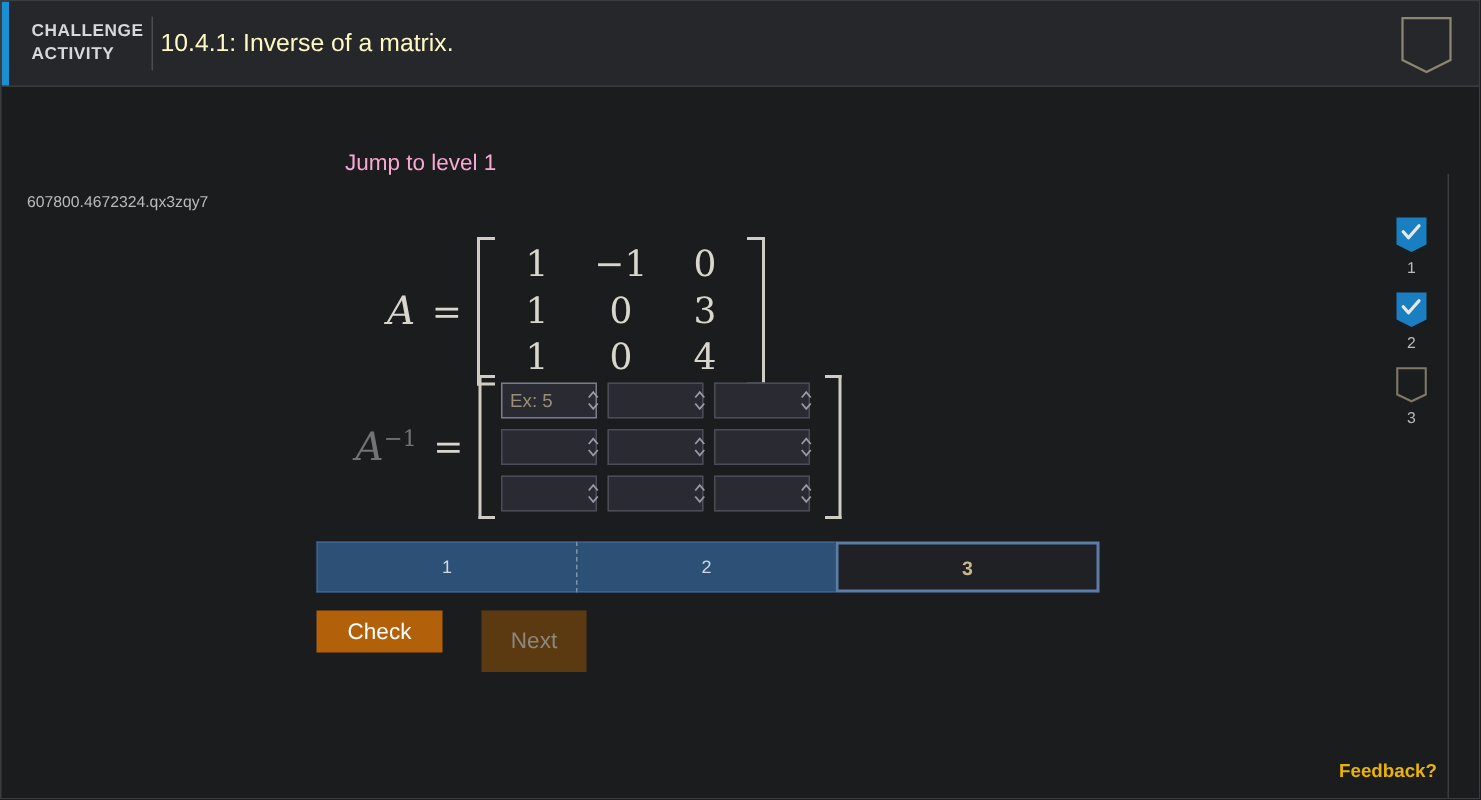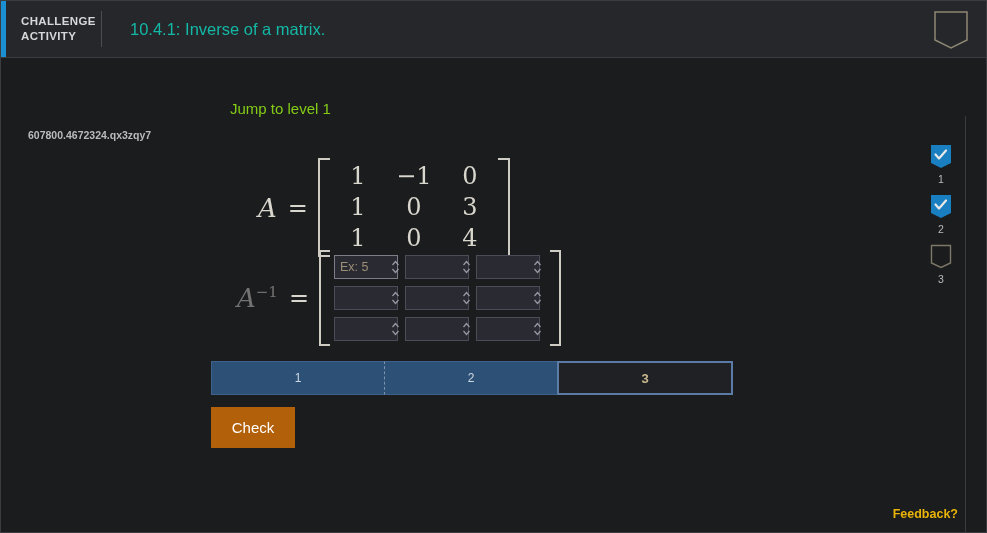--- a/index.html
+++ b/index.html
@@ -45,50 +45,49 @@
     letter-spacing: 0.35px;
     width: 72px;
   }
   .header-divider {
     width: 1px;
     height: 36px;
     background: #4a4d52;
     margin-left: 8px;
   }
   .header-title {
-    margin-left: 28px;
-    color: #14b8a6;
+    margin-left: 5px;
+    color: #fef9c3;
     font-size: 16.5px;
   }
   .bookmark-outline {
     position: absolute;
     right: 17px;
     top: 9px;
     width: 36px;
     height: 40px;
   }
 
   
   .body-area {
     position: relative;
     height: 475px;
   }
   .qid {
     position: absolute;
-    left: 27px;
+    left: 17px;
     top: 71px;
     color: #b9bbbd;
     font-size: 10.5px;
-    font-weight: bold;
   }
   .jump-link {
     position: absolute;
     left: 229px;
     top: 42px;
-    color: #84cc16;
+    color: #f9a8d4;
     font-size: 15px;
     text-decoration: none;
     cursor: pointer;
   }
   .matrix-a {
     position: absolute;
     left: 257px;
     top: 100px;
     display: flex;
     align-items: center;
@@ -235,21 +234,21 @@
     gap: 26px;
   }
   .btn {
     border: none;
     font-family: "Liberation Sans", sans-serif;
     font-size: 15px;
     cursor: pointer;
   }
   .btn-check {
     width: 84px;
-    height: 41px;
+    height: 28px;
     background: #b3600a;
     color: #ffffff;
   }
   .btn-next {
     width: 70px;
     height: 41px;
     background: #5c3a11;
     color: #8c8880;
     cursor: default;
   }
@@ -417,20 +416,21 @@
     </div>
 
     <div class="progress">
       <div class="step done first">1</div>
       <div class="step done sep">2</div>
       <div class="step current">3</div>
     </div>
 
     <div class="btn-row">
       <button class="btn btn-check">Check</button>
+      <button class="btn btn-next">Next</button>
     </div>
 
     <a class="feedback" href="#">Feedback?</a>
 
     <div class="rail-divider"></div>
     <div class="rail">
 
       <div class="rail-item">
         <svg width="22" height="26" viewBox="0 0 22 26">
           <path d="M1 1 H21 V19 L11 24 L1 19 Z" fill="#1a7fc1"></path>

